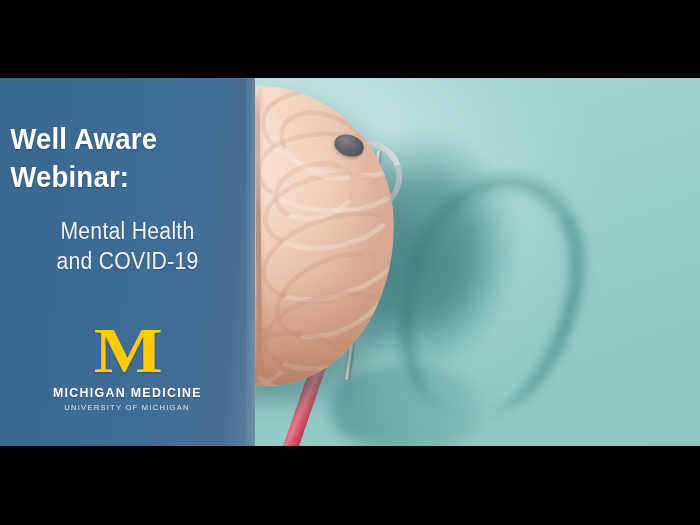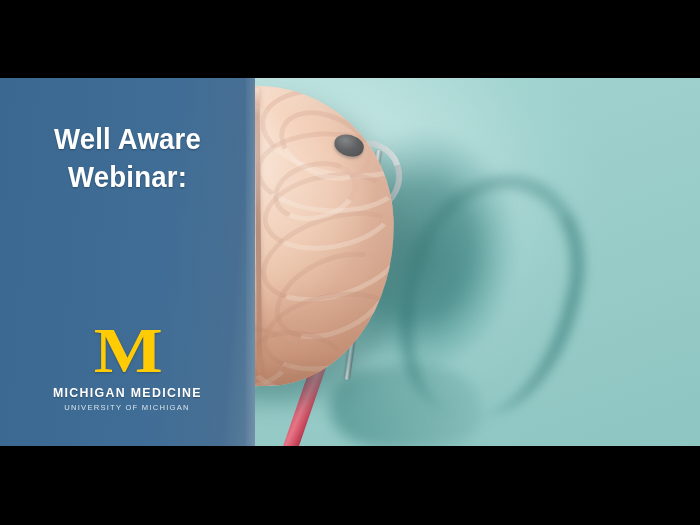--- a/index.html
+++ b/index.html
@@ -172,21 +172,21 @@
   #panel-edge{
     position:absolute;right:0;top:0;width:9px;height:100%;
     background:linear-gradient(90deg, rgba(255,255,255,.04), rgba(255,255,255,.14));
   }
   #panel-inner{
     position:absolute;inset:0;display:flex;flex-direction:column;
     align-items:center;justify-content:flex-start;
     padding-top:42px;box-sizing:border-box;
   }
 
-  #title-block{text-align:center;width:100%;}
+  #title-block{text-align:left;width:100%;}
   .title-line{
     color:#ffffff;
     font-family:"Liberation Sans Narrow","Liberation Sans",sans-serif;
     font-weight:700;
     font-size:30px;line-height:38px;
     letter-spacing:.2px;
     transform:scaleX(.92);
     text-shadow:0 1px 2px rgba(0,0,0,.30);
   }
   #subtitle-block{text-align:center;width:100%;margin-top:20px;}
@@ -291,20 +291,24 @@
     </div>
 
     <div id="panel">
       <div id="panel-inner">
 
         <div id="title-block">
           <div class="title-line">Well Aware</div>
           <div class="title-line">Webinar:</div>
         </div>
 
+        <div id="subtitle-block">
+          <div class="subtitle-line">Mental Health</div>
+          <div class="subtitle-line">and COVID-19</div>
+        </div>
 
         <div id="logo">
           <div id="logo-m">M</div>
           <div id="logo-name">MICHIGAN MEDICINE</div>
           <div id="logo-sub">UNIVERSITY OF MICHIGAN</div>
         </div>
 
       </div>
       <div id="panel-edge"></div>
     </div>

